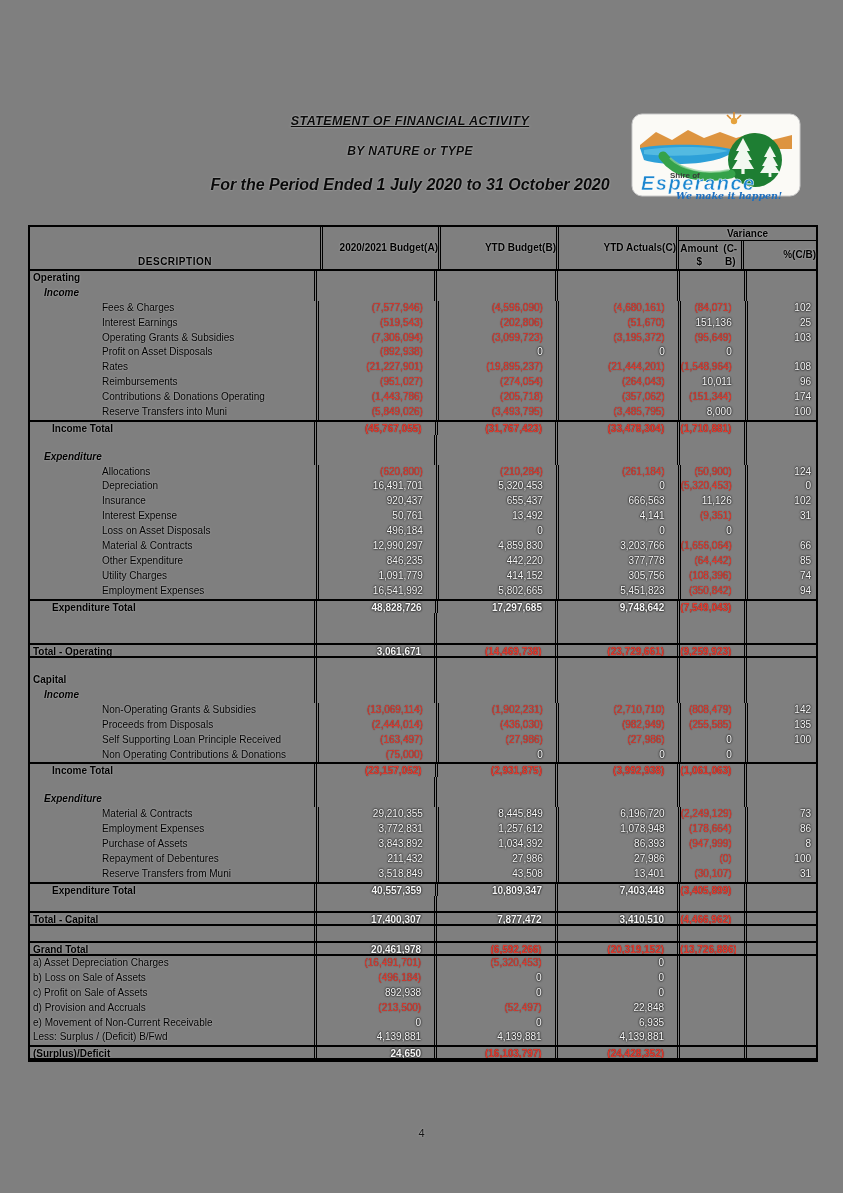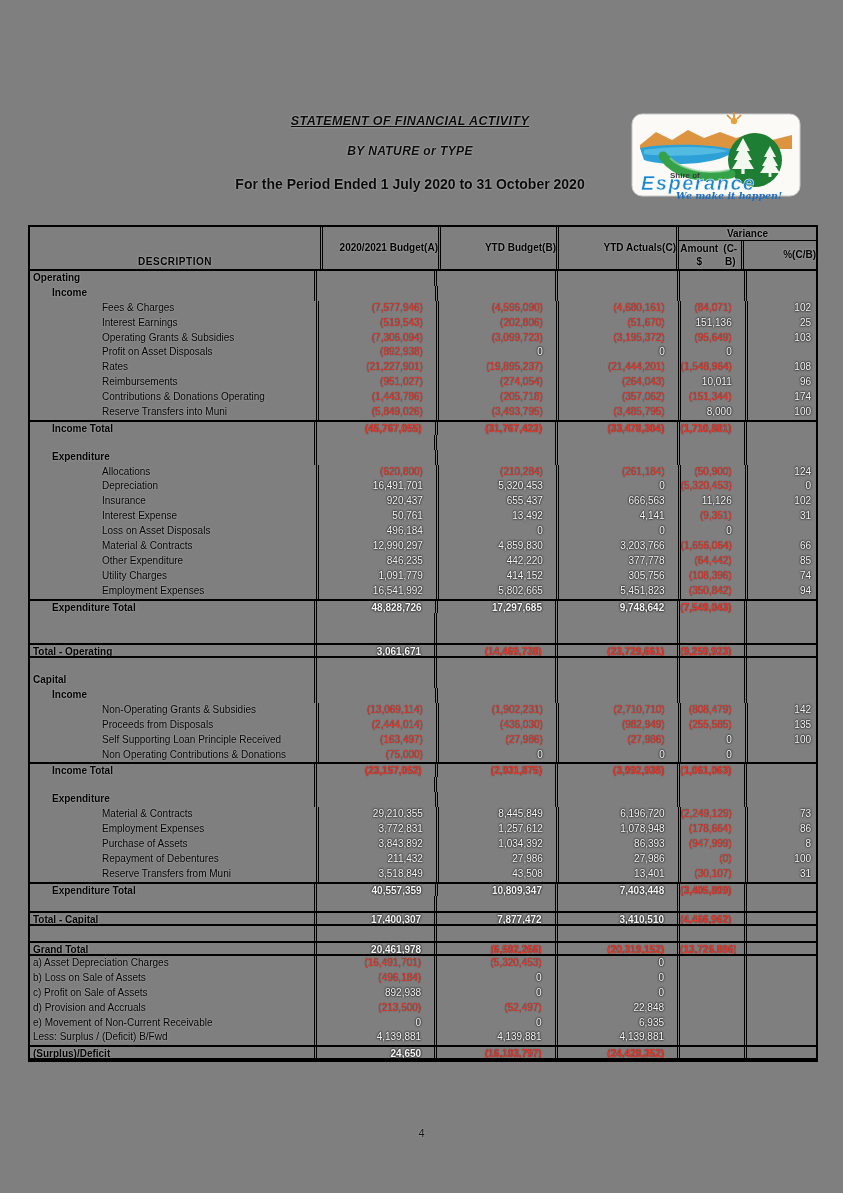--- a/index.html
+++ b/index.html
@@ -11,21 +11,21 @@
     color:#000;
     -webkit-font-smoothing:antialiased;
   }
   .title-line{
     position:absolute;left:20px;width:780px;text-align:center;
     font-weight:bold;color:#0a0a0a;
     text-shadow:0 0 2px rgba(255,255,255,0.55);
   }
   .t1{top:114px;font-size:12.5px;font-style:italic;letter-spacing:0.4px;text-decoration:underline;}
   .t2{top:144px;font-size:12px;font-style:italic;letter-spacing:0.4px;}
-  .t3{top:176px;font-size:14px;}
+  .t3{top:176px;font-size:16px;font-style:italic;}
   .logo-wrap{position:absolute;left:630px;top:108px;width:174px;height:94px;}
   
   .fin-table{
     position:absolute;left:28px;top:225px;width:790px;
     border:2px solid #000;
     background:transparent;
     box-sizing:border-box;
     font-size:10px;
   }
   .thead{display:flex;height:42px;border-bottom:2px solid #000;font-weight:bold;}
@@ -41,21 +41,21 @@
   .h-v{width:62px;border-left:none;}
   .h-p{width:75px;border-left:3px double #000;}
   
   .trow{display:flex;height:14.9px;line-height:14.9px;box-sizing:border-box;gap:8px;}
   .cell{box-sizing:border-box;overflow:hidden;white-space:nowrap;}
   .cell.desc{width:290px;padding-left:3px;text-shadow:0 0 2px rgba(255,255,255,0.45);}
   .cell.num{border-left:3px double #000;text-align:right;padding-right:5px;}
   .col-a{width:118px;}.col-b{width:118px;}.col-c{width:120px;}.col-v{width:62px;}
   .col-p{width:75px;padding-right:9px;}
   .trow.section,.trow.sub{font-weight:bold;}
-  .trow.sub .desc{padding-left:22px;}
+  .trow.sub .desc{padding-left:14px;font-style:italic;}
   .trow.item .desc{padding-left:72px;}
   .trow.subtotal{font-weight:bold;border-top:2px solid #000;}
   .trow.subtotal .desc{padding-left:22px;}
   .trow.boxed,.trow.final{font-weight:bold;border-top:2px solid #000;border-bottom:2px solid #000;}
   .pos{color:#f7f7f7;text-shadow:0 0 2px #000,0 0 2px rgba(0,0,0,0.8);}
   .neg{color:var(--neg,#e23b2e);text-shadow:0 0 1px rgba(80,0,0,0.85);}
   .page-num{
     position:absolute;top:1127px;left:0;width:843px;text-align:center;
     font-size:11px;color:#141414;text-shadow:0 0 2px rgba(255,255,255,0.5);
   }

